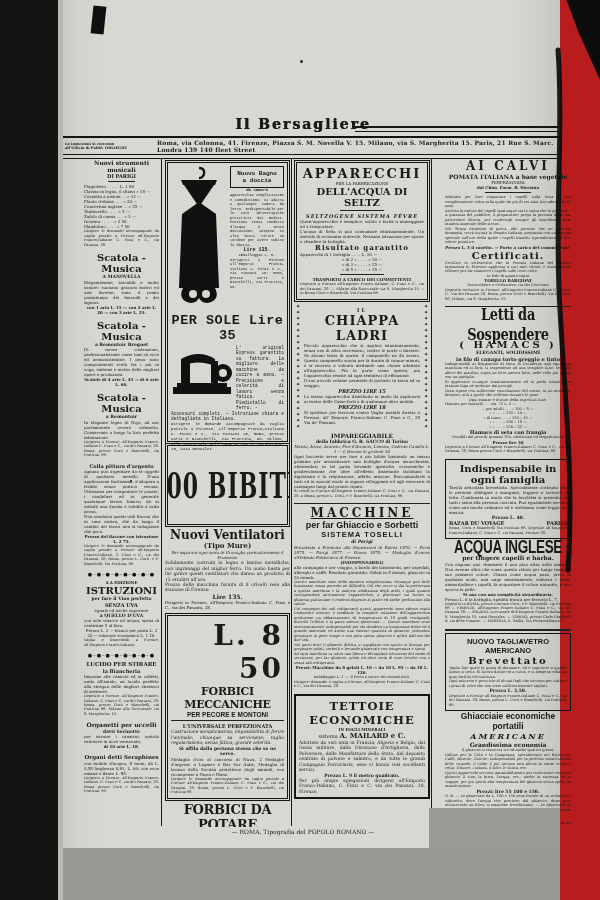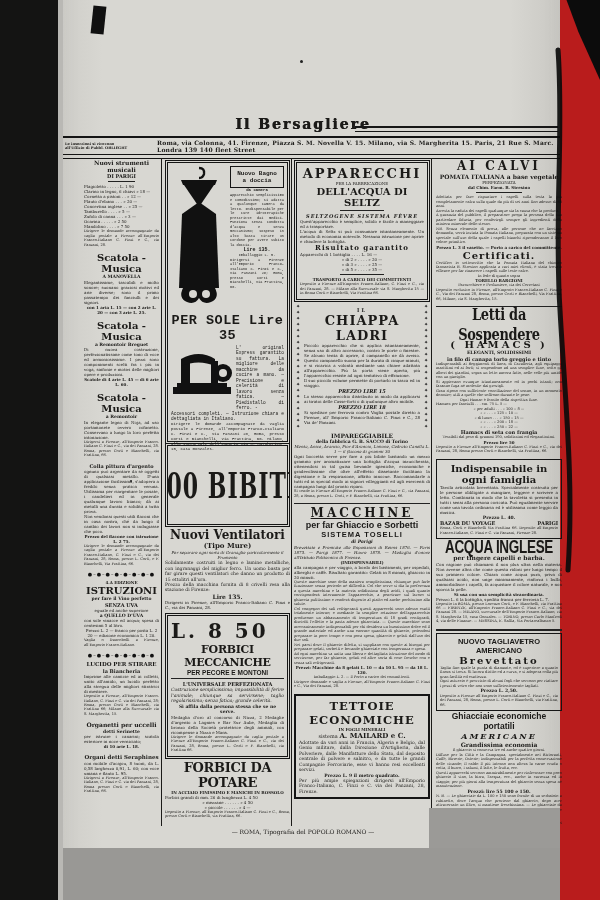--- a/index.html
+++ b/index.html
@@ -23,42 +23,42 @@
   .addr-row{position:absolute;left:2px;top:139px;width:493px;height:14px;display:flex;align-items:center;}
   .addr-note{width:92px;font-size:3.6px;font-weight:bold;line-height:1.2;}
   .addr-main{flex:1;font-size:6px;font-weight:bold;letter-spacing:0.2px;}
   .rule-dbl{position:absolute;left:0;top:154px;width:497px;height:3px;border-top:1px solid #141414;border-bottom:1px solid #141414;}
 
   
   .col{position:absolute;top:159px;height:668px;overflow:hidden;}
   #col1{left:21px;width:75px;}
   #col2{left:102px;width:125px;}
   #col3{left:231px;width:136px;}
-  #col4{left:373px;width:126px;}
+  #col4{left:382px;width:126px;}
   .sep{position:absolute;top:158px;height:668px;width:1px;background:#1c1b19;}
   #sep1{left:98px;} #sep2{left:228px;} #sep3{left:368px;}
 
   .ad{margin-bottom:5px;}
   .c{text-align:center;} .j{text-align:justify;text-justify:inter-word;} .b{font-weight:bold;} .i{font-style:italic;}
   .f36{font-size:3.6px;line-height:1.25;} .f4{font-size:4px;line-height:1.25;}
   .f45{font-size:4.5px;line-height:1.22;} .f5{font-size:5px;line-height:1.22;}
   .f55{font-size:5.5px;line-height:1.2;} .f6{font-size:6px;line-height:1.2;}
   .f7{font-size:7px;line-height:1.15;} .f8{font-size:10px;line-height:1.1;}
   .hr-s{width:36%;margin:2px auto;border-top:1px solid #222;}
   .hr-f{width:100%;margin:2px 0;border-top:1px solid #222;}
   .chain{text-align:center;font-size:5px;letter-spacing:1px;color:#111;margin:3px 0;}
   .boxd{border:1px solid #151515;box-shadow:0 0 0 1px #d8d7d2,0 0 0 2px #151515;margin:3px 2px;padding:3px;}
   .box1{border:1px solid #151515;padding:3px;}
   .sans{font-family:"Liberation Sans", sans-serif;}
 
   
   .bibite-box{height:72px;display:flex;align-items:center;justify-content:center;}
   .bibite-txt{font-size:22px;font-weight:bold;letter-spacing:1px;transform:scaleY(1.6);white-space:nowrap;}
   .persole{font-size:13.5px;font-weight:bold;text-align:center;letter-spacing:0.5px;margin:2px 0;}
-  .price-big{font-size:20px;font-weight:bold;text-align:left;letter-spacing:3px;}
+  .price-big{font-size:28px;font-weight:bold;text-align:right;letter-spacing:3px;}
   .chiappa-wrap{position:relative;padding:4px 10px;margin:3px 0;}
   .orn{position:absolute;top:0;bottom:0;width:8px;font-size:5px;line-height:6px;text-align:center;overflow:hidden;color:#222;}
   .orn.left{left:0;} .orn.right{right:0;}
   .orn-top{font-size:5px;text-align:center;letter-spacing:2px;color:#222;}
   .stretch{display:inline-block;transform:scaleY(1.35);}
   .row{display:flex;gap:3px;}
 </style>
 </head>
 <body>
 

